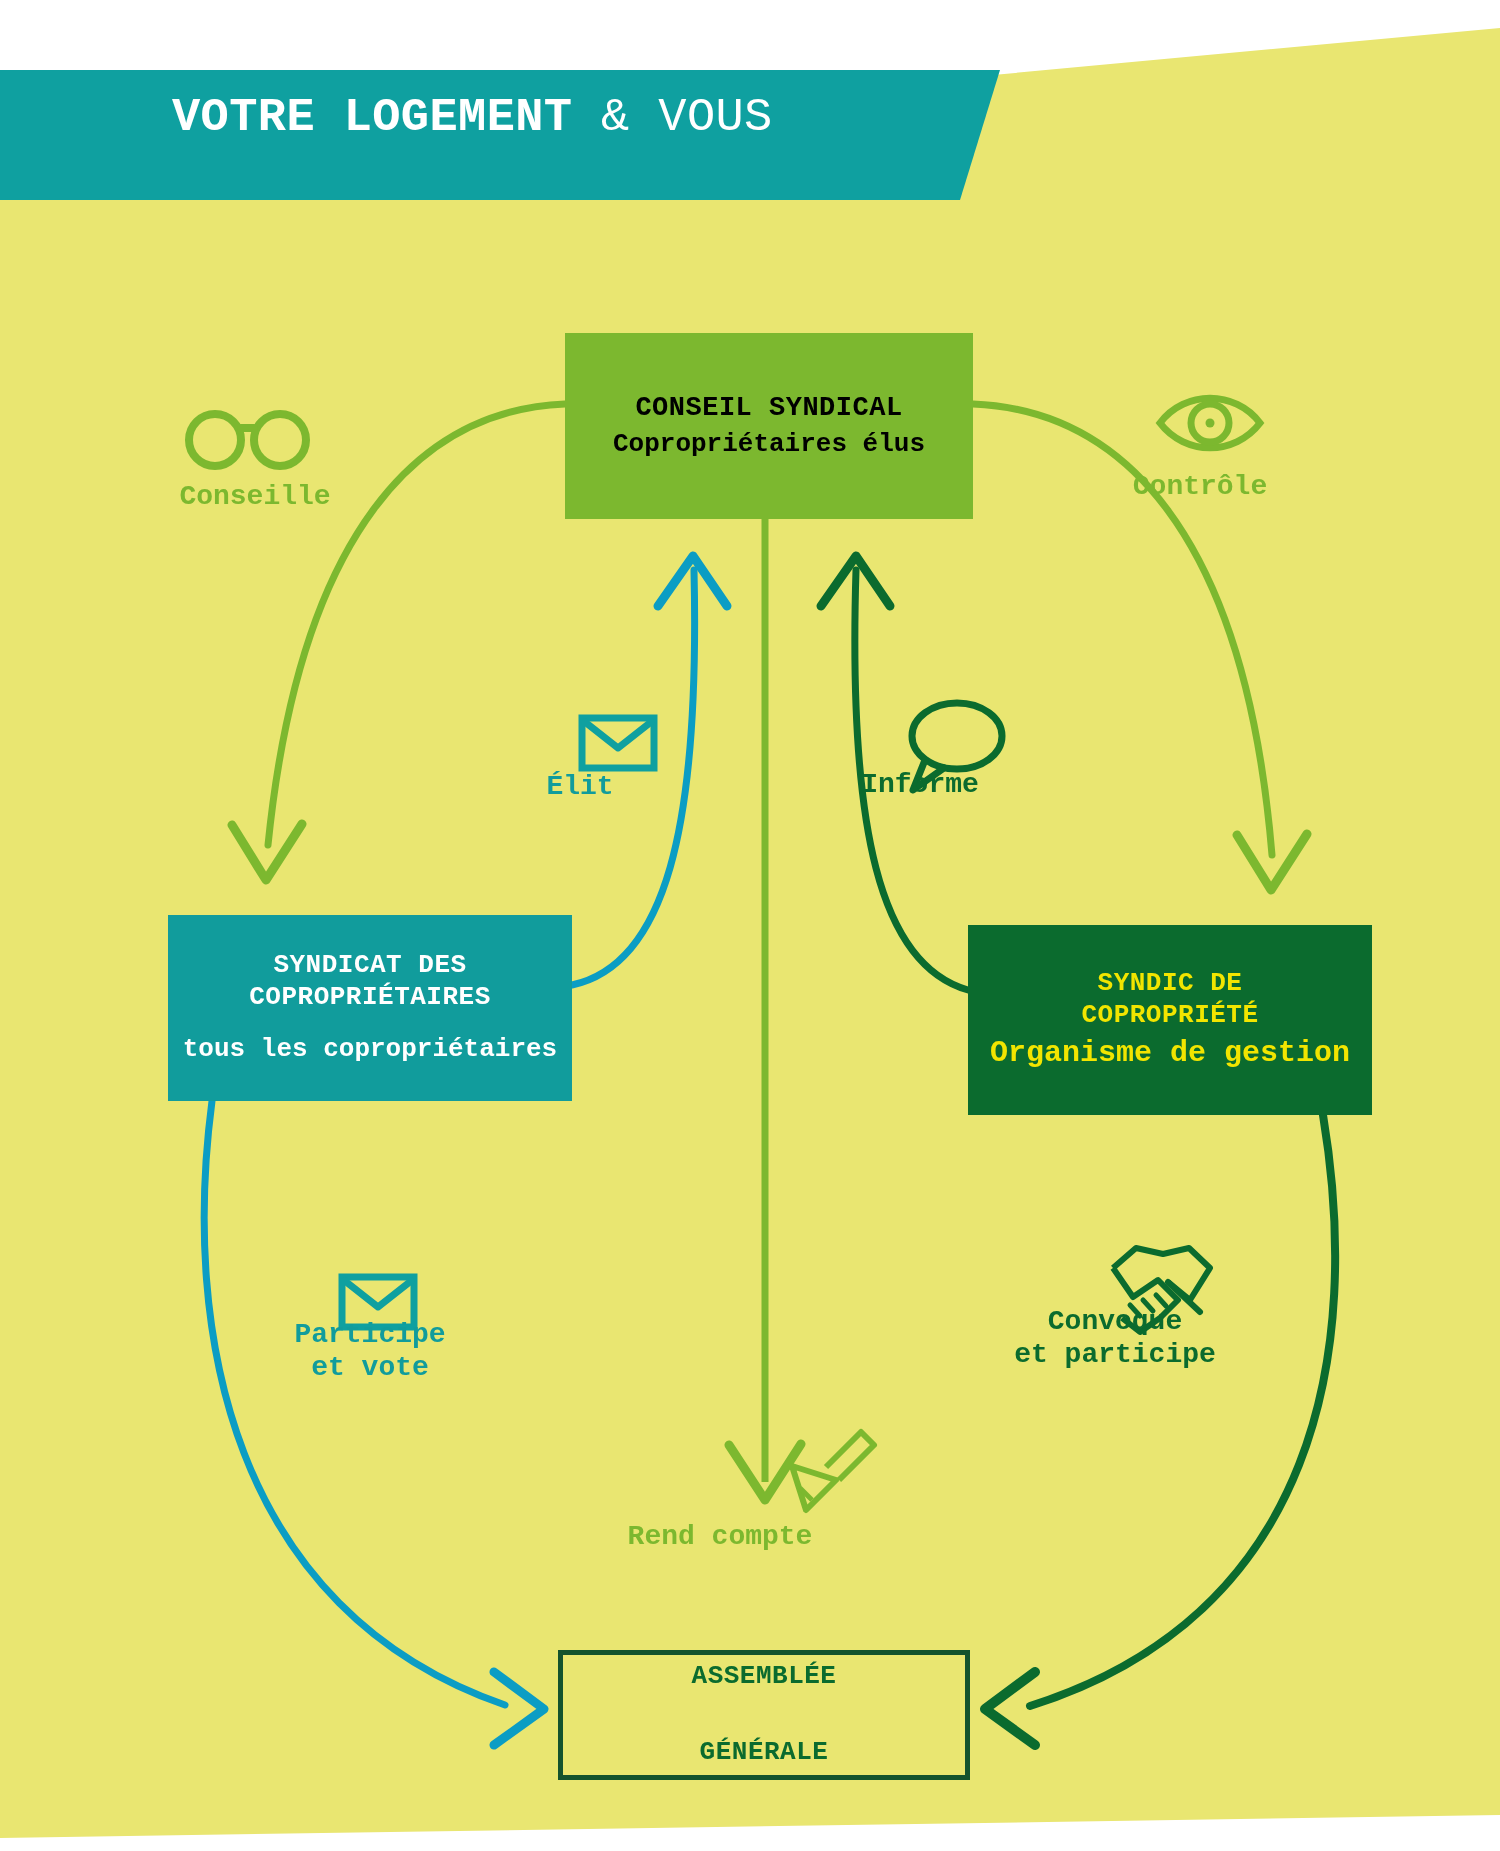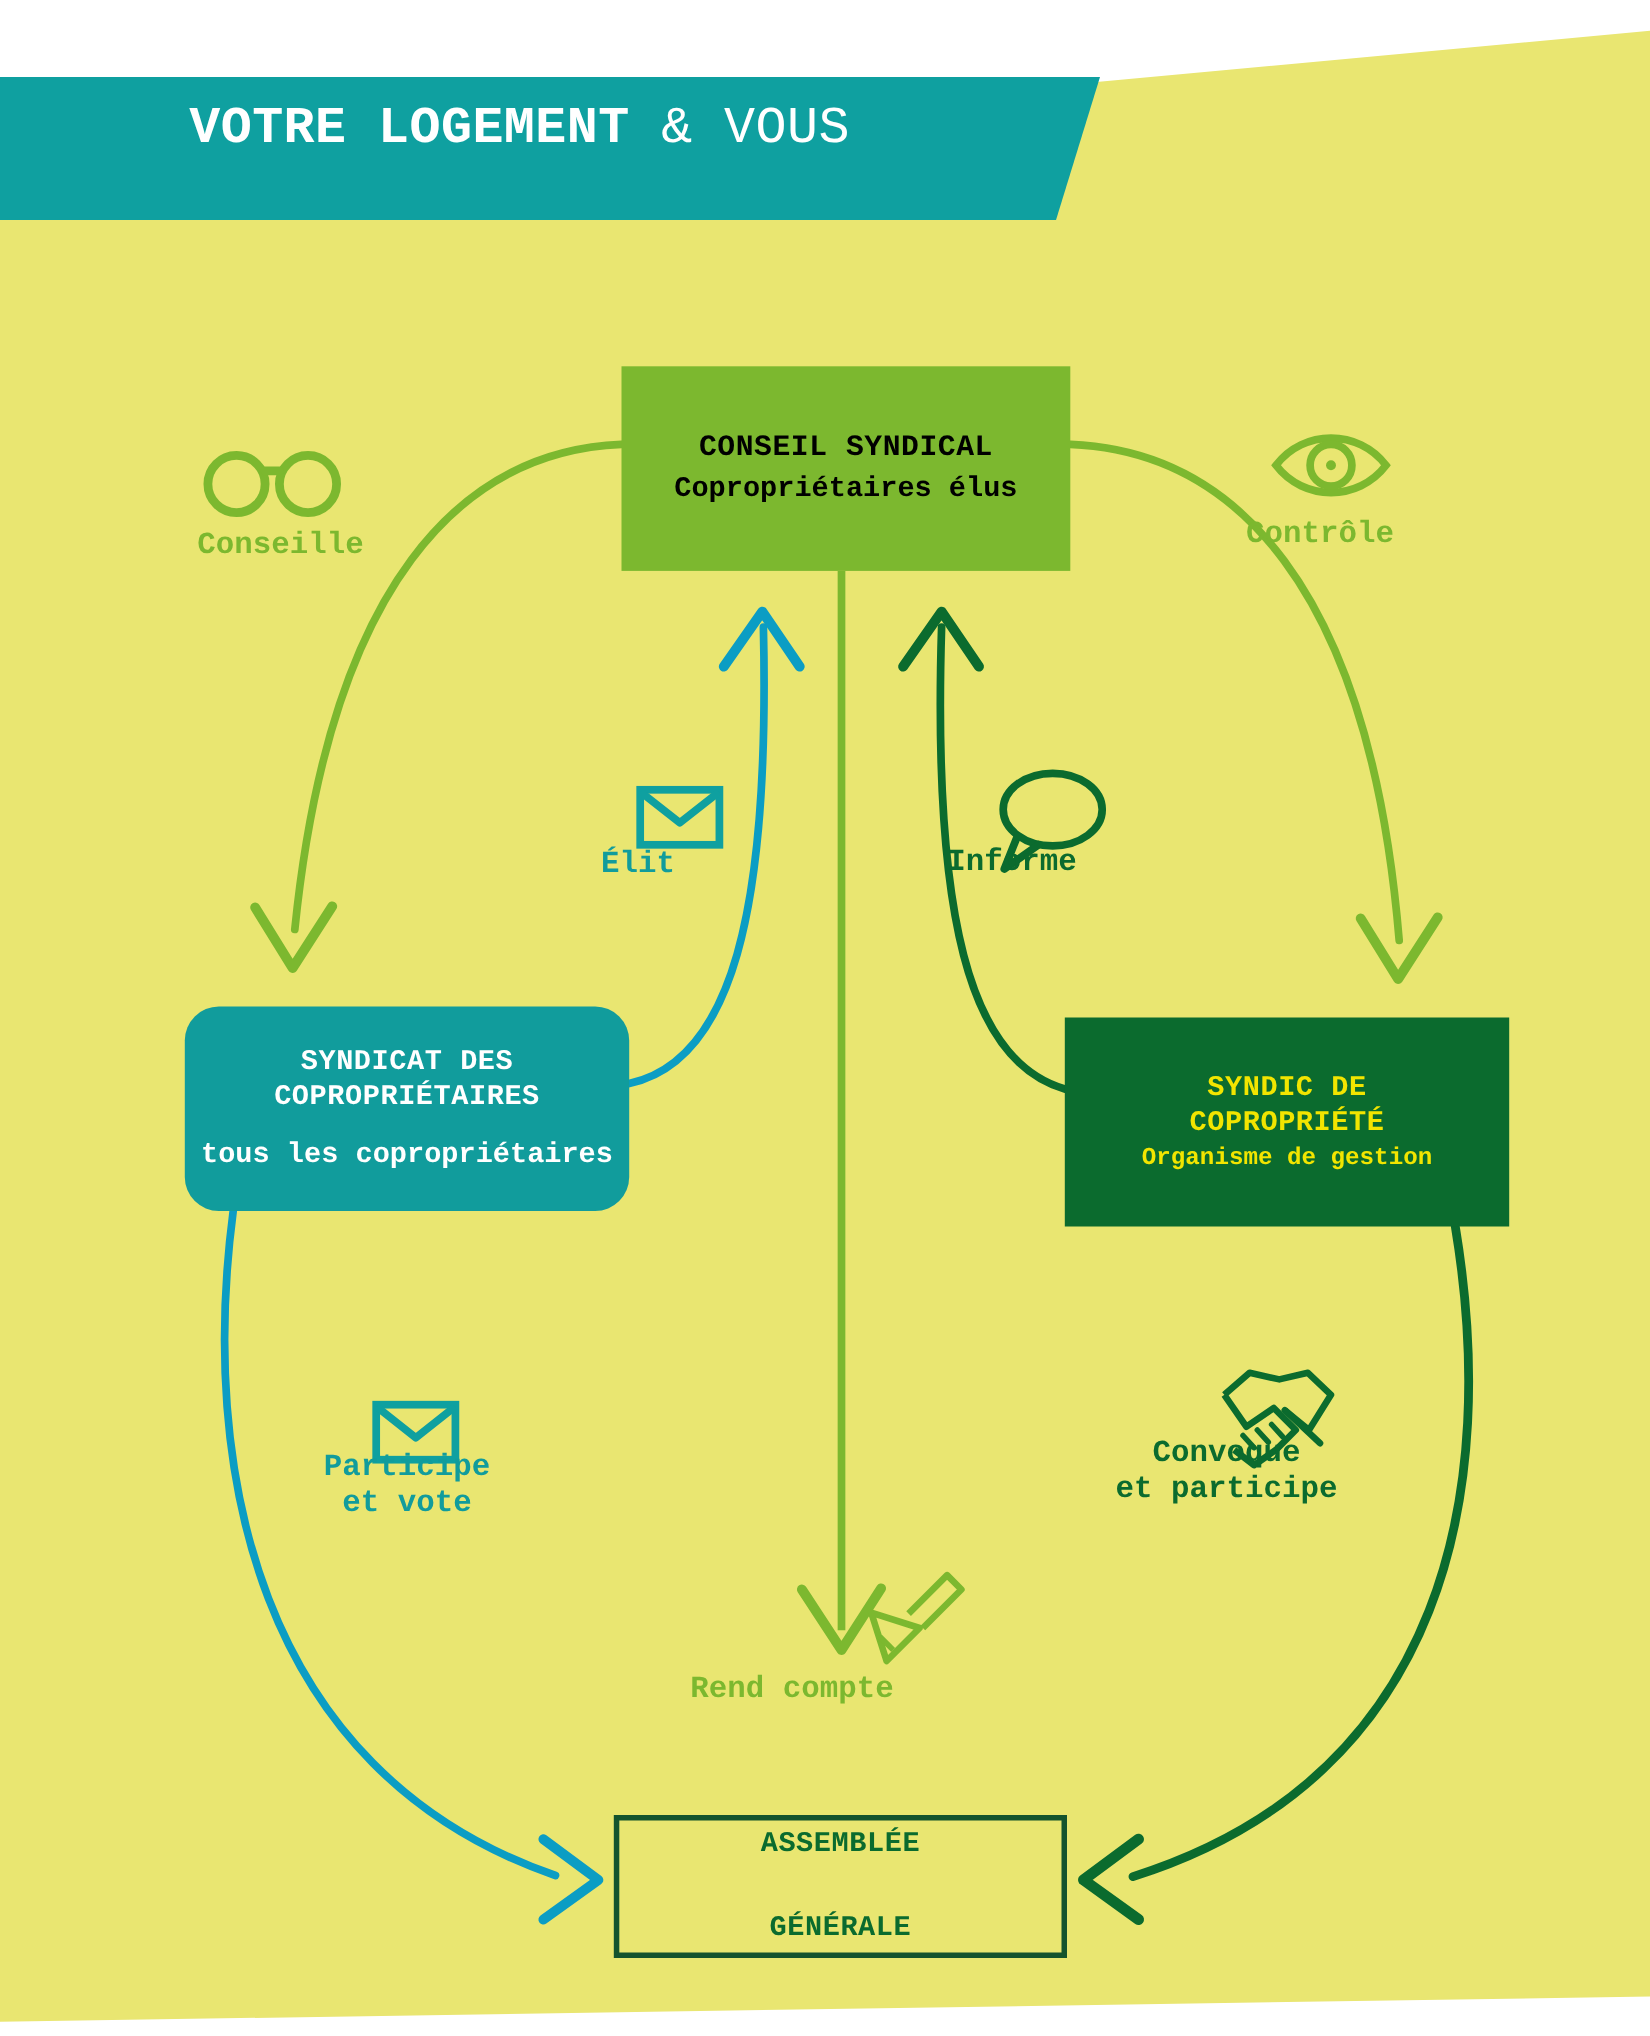--- a/index.html
+++ b/index.html
@@ -75,31 +75,30 @@
   #node-conseil-syndical {
     left: 565px;  top: 333px;  width: 408px; height: 186px;
     background: #7cb82f;
   }
   #node-conseil-syndical .title { color: #000000; font-size: 27px; }
   #node-conseil-syndical .sub   { color: #000000; font-size: 26px; margin-top: 4px;}
 
   #node-syndicat {
     left: 168px; top: 915px; width: 404px; height: 186px;
     background: #119c9c;
-    border-radius: 31px;
   }
   #node-syndicat .title { color: #ffffff; font-size: 26px; }
   #node-syndicat .sub   { color: #ffffff; font-size: 26px; margin-top: 20px; }
 
   #node-syndic {
     left: 968px; top: 925px; width: 404px; height: 190px;
     background: #0b6b2e;
   }
   #node-syndic .title { color: #f2e500; font-size: 26px; }
-  #node-syndic .sub   { color: #f2e500; font-size: 22px; margin-top: 3px; }
+  #node-syndic .sub   { color: #f2e500; font-size: 30px; margin-top: 3px; }
 
   #node-assemblee {
     left: 558px; top: 1650px; width: 412px; height: 130px;
     background: transparent;
     border: 5px solid #14532d;
     gap: 44px;
   }
   #node-assemblee .title { color: #0b6b2e; font-size: 26px; }
 
   .edge-label {

